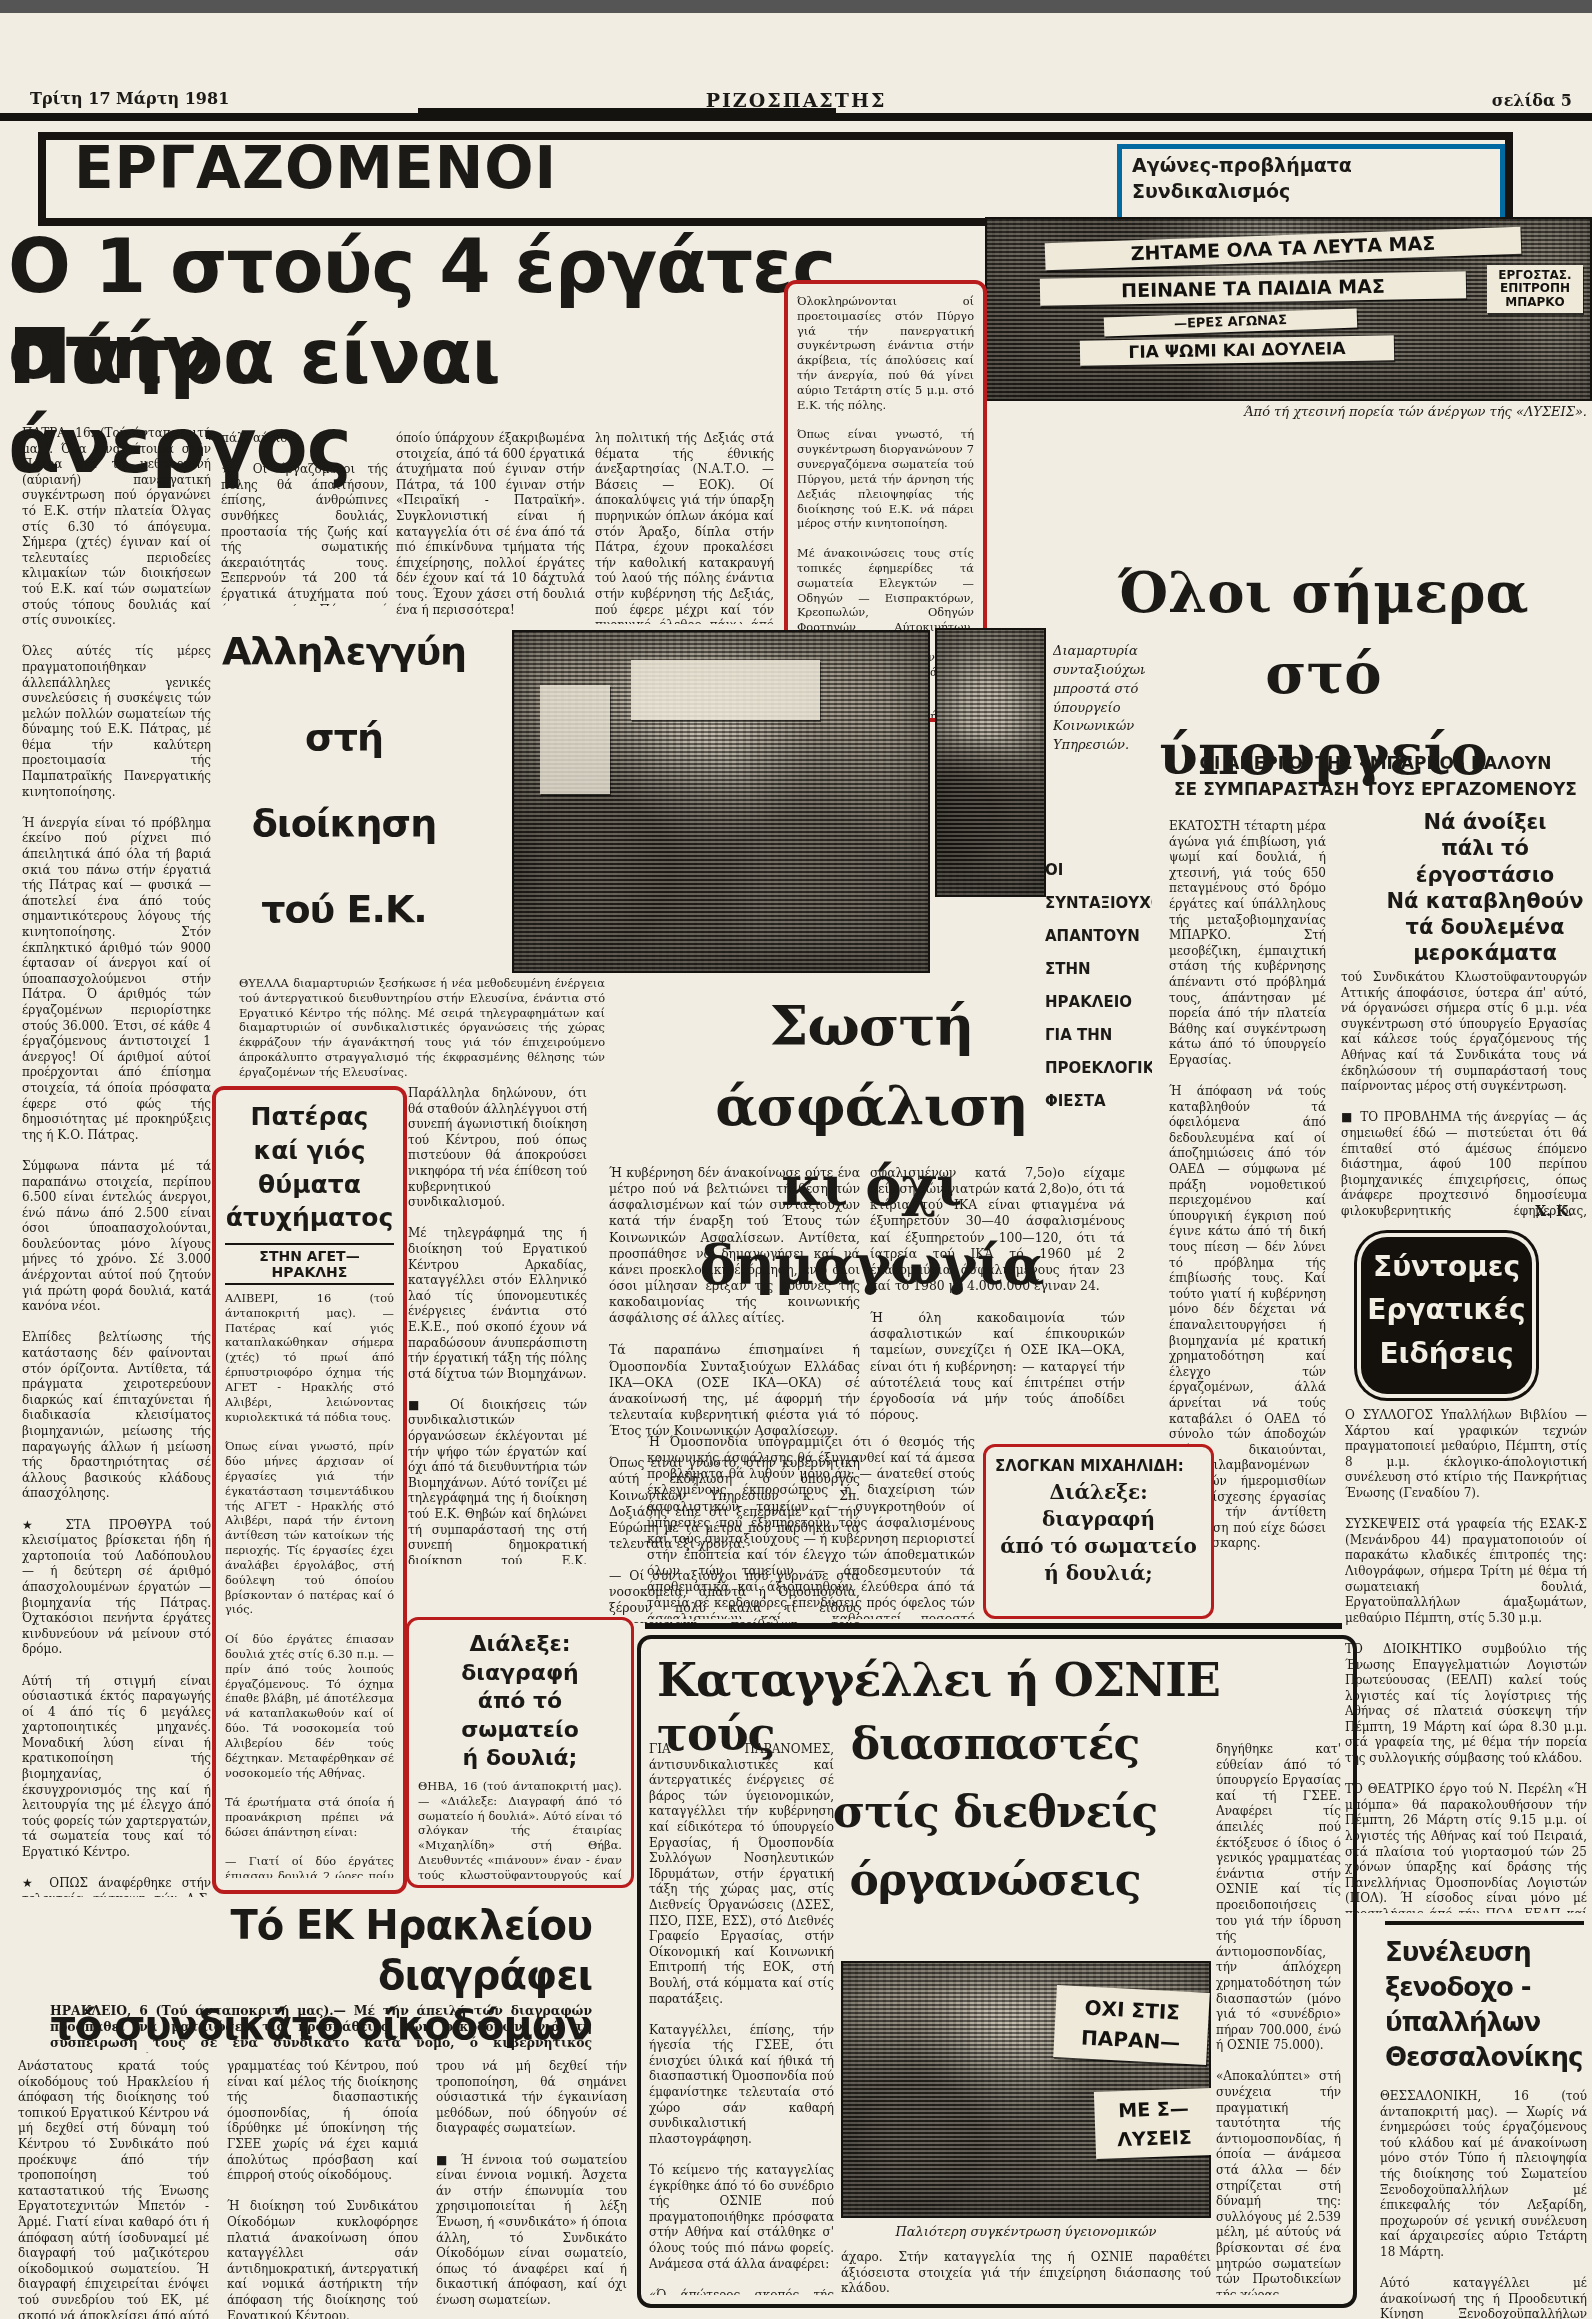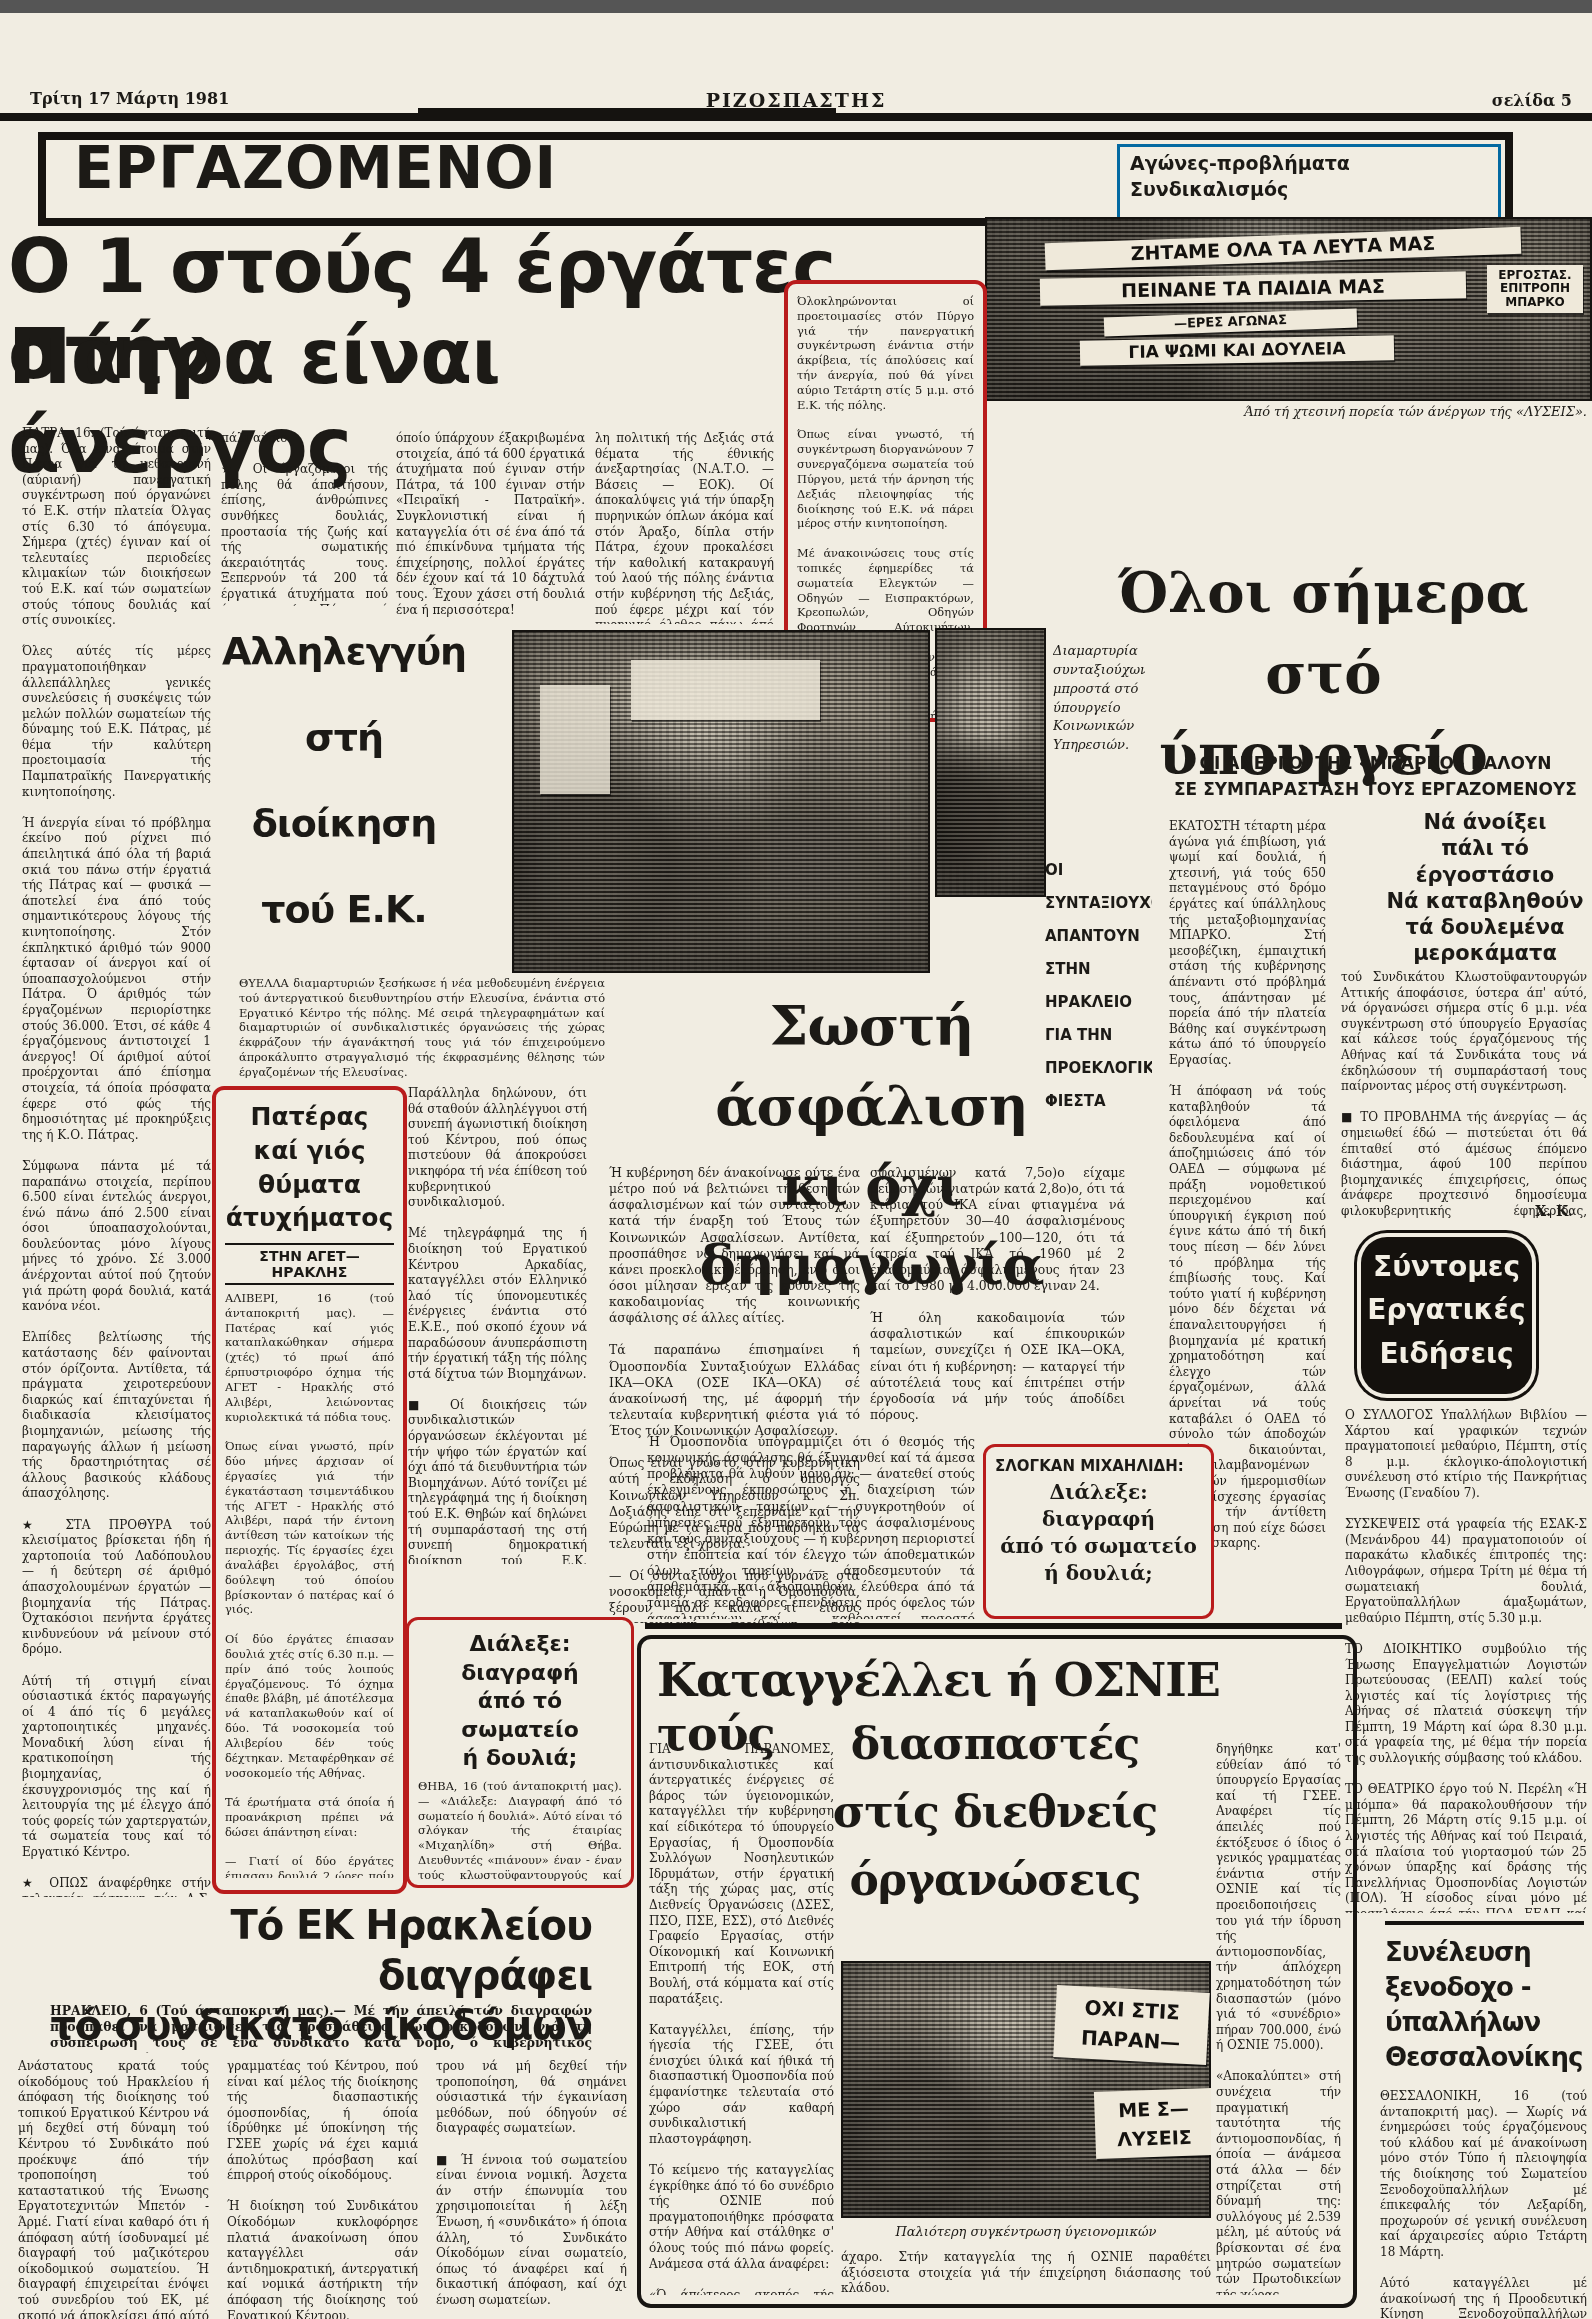--- a/index.html
+++ b/index.html
@@ -39,21 +39,21 @@
 <div class="page">
 
   <div class="abs b" style="left:30px;top:76px;width:299px;font-size:16px;">Τρίτη 17 Μάρτη 1981</div>
   <div class="abs b ctr" style="left:597px;top:76px;width:398px;font-size:19px;letter-spacing:2px;">ΡΙΖΟΣΠΑΣΤΗΣ</div>
   <div class="abs b" style="left:1443px;top:78px;width:129px;font-size:16px;text-align:right;">σελίδα 5</div>
   <div class="abs rule" style="left:0;top:100px;width:1592px;height:8px;"></div>
   <div class="abs rule" style="left:418px;top:95px;width:418px;height:5px;"></div>
 
   <div class="abs" style="left:38px;top:119px;width:1459px;height:78px;border:8px solid #161310;">
     <div class="abs sans b" style="left:28px;top:-6px;width:617px;font-size:58px;letter-spacing:1px;">ΕΡΓΑΖΟΜΕΝΟΙ</div>
-    <div class="abs sans b lines" style="left:1071px;top:4px;width:358px;height:62px;border:3px solid #0369a1;padding:4px 10px;font-size:19px;line-height:1.35;">Αγώνες-προβλήματα
+    <div class="abs sans b lines" style="left:1071px;top:4px;width:358px;height:62px;border:5px solid #0369a1;padding:4px 10px;font-size:19px;line-height:1.35;">Αγώνες-προβλήματα
 Συνδικαλισμός</div>
   </div>
 
   <div class="abs sans headline" style="left:8px;top:210px;width:955px;font-size:74px;">Ο 1 στούς 4 έργάτες στήν</div>
   <div class="abs sans headline" style="left:8px;top:299px;width:771px;font-size:76px;">Πάτρα είναι άνεργος</div>
 
   <div class="abs photo" style="left:985px;top:204px;width:607px;height:184px;">
     <div class="bannerstrip" style="left:60px;top:18px;width:468px;font-size:19px;transform:rotate(-2deg);padding:3px 4px;">ΖΗΤΑΜΕ ΟΛΑ ΤΑ ΛΕΥΤΑ ΜΑΣ</div>
     <div class="bannerstrip" style="left:55px;top:58px;width:418px;font-size:19px;transform:rotate(-1deg);padding:3px 4px;">ΠΕΙΝΑΝΕ ΤΑ ΠΑΙΔΙΑ ΜΑΣ</div>
     <div class="bannerstrip lines" style="left:502px;top:48px;width:92px;font-size:12px;padding:4px 2px;">ΕΡΓΟΣΤΑΣ.

